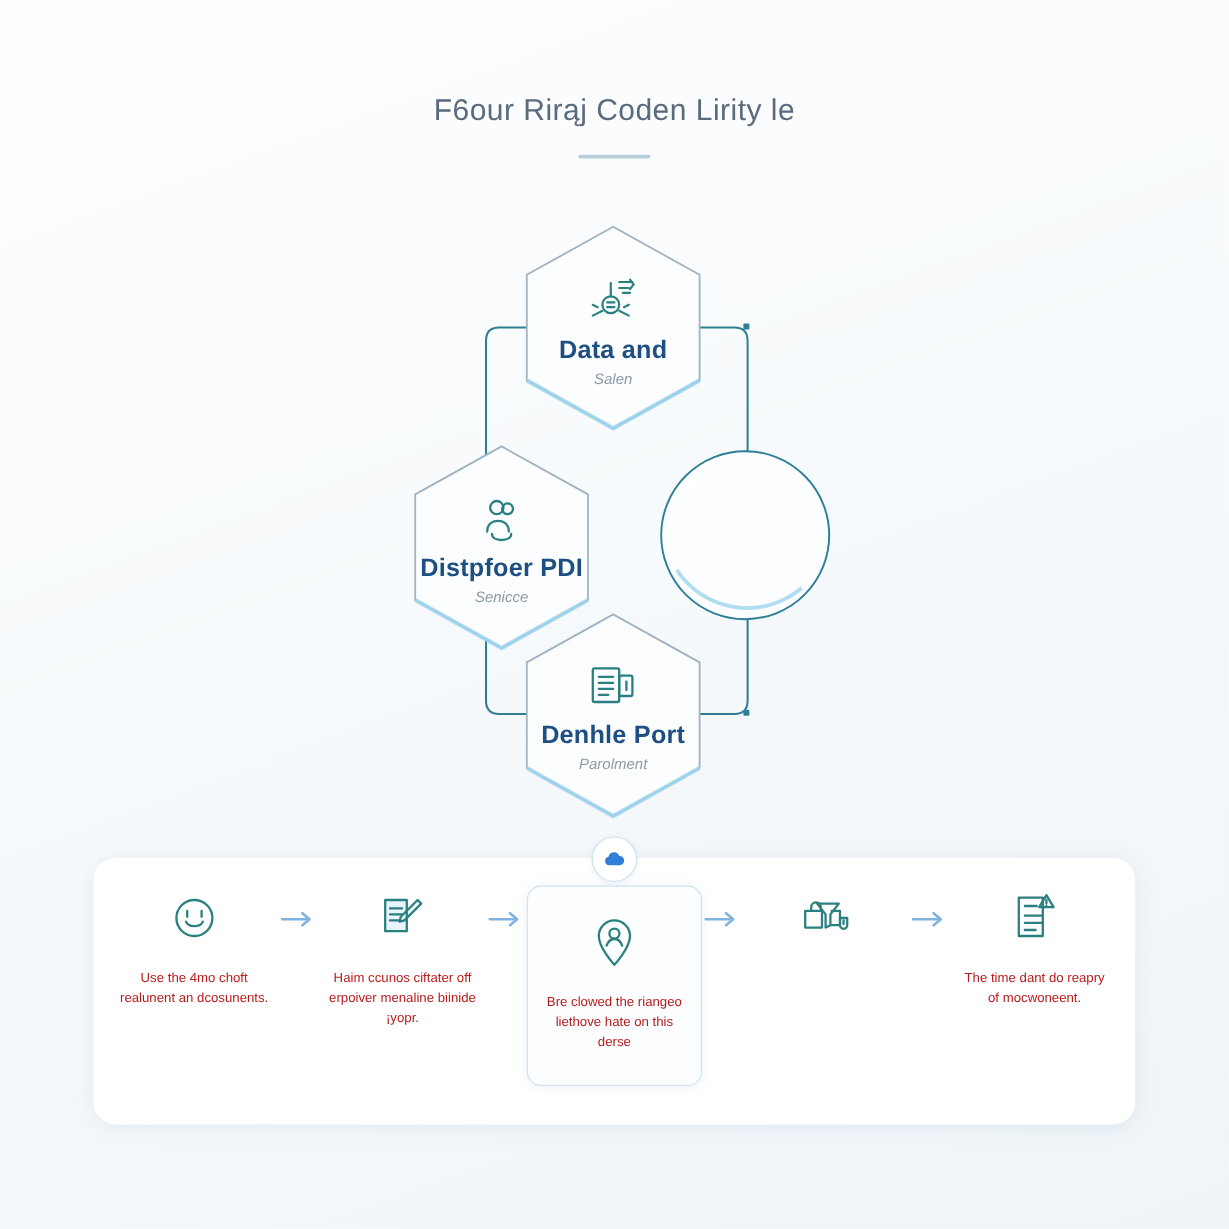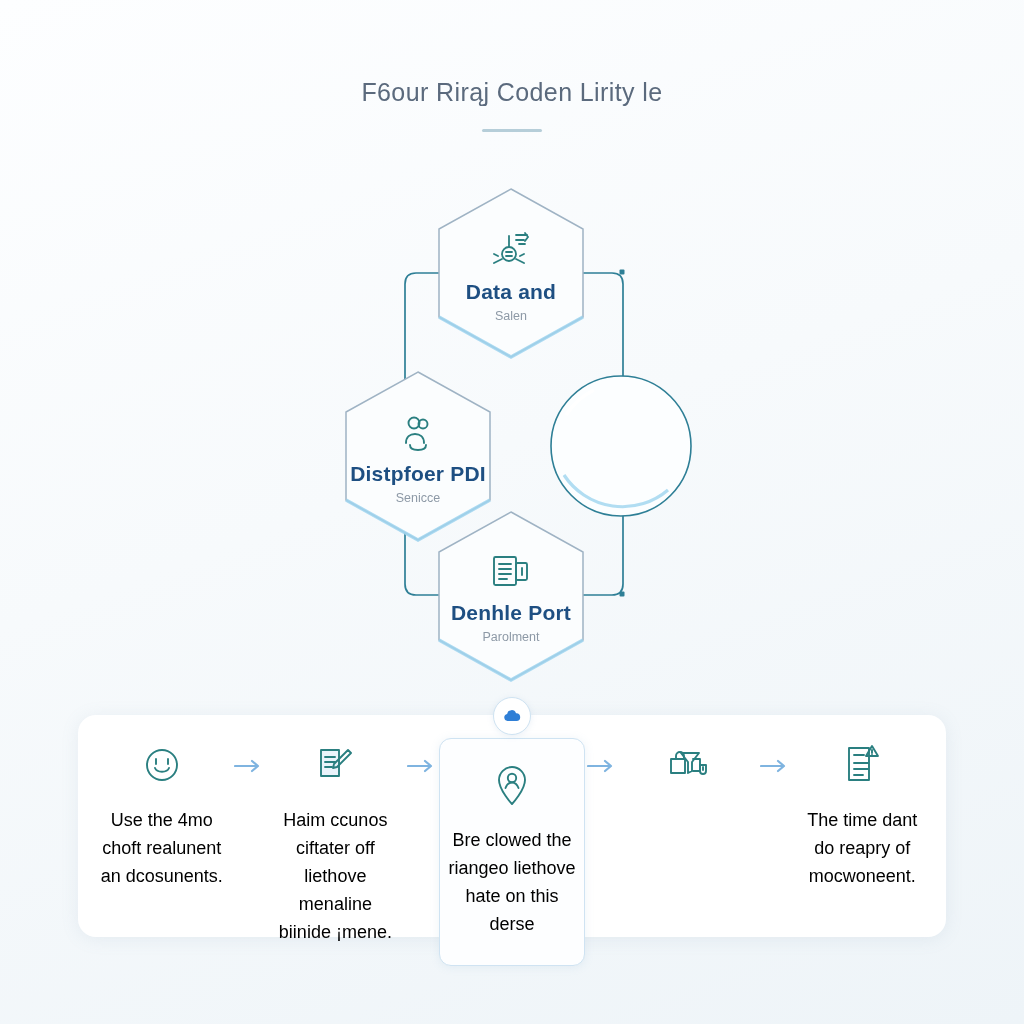--- a/index.html
+++ b/index.html
@@ -46,21 +46,21 @@
     position:relative; z-index:2;
     display:flex; flex-direction:column; align-items:center;
     padding-top:6px;
   }
   .node-icon { margin-bottom:10px; }
   .node-title {
     font-size:21px; font-weight:bold; color:#1e4f82;
     letter-spacing:.2px; line-height:1.15;
   }
   .node-sub {
-    font-size:12.5px; color:#8d99a6; margin-top:4px; line-height:1.2;
+    font-size:12.5px; color:#8d99a6; margin-top:4px; line-height:1.2;font-style:italic;
   }
 
   
   #node-data   { left:434px; top:25px;  width:154px; height:176px; }
   #node-left   { left:341px; top:208px; width:154px; height:176px; }
   #node-bottom { left:434px; top:348px; width:154px; height:176px; }
   #node-circle { left:546px; top:211px; width:150px; height:150px; }
 
   
   #steps-panel {
@@ -89,21 +89,21 @@
   }
   .step-badge {
     position:absolute; top:-42px; left:50%; transform:translateX(-50%);
     width:38px; height:38px; border-radius:50%;
     background:#ffffff; border:1px solid #cfe3f2;
     display:flex; align-items:center; justify-content:center;
     box-shadow:0 1px 6px rgba(130,170,205,.16);
   }
   .step-icon { height:48px; display:flex; align-items:center; justify-content:center; margin-bottom:18px; }
   .step-text {
-    font-size:18px; color:#000000; line-height:1.55; max-width:178px;text-align:center;
+    font-size:11px; color:#b91c1c; line-height:1.55; max-width:178px;text-align:center;
   }
   .arrow {
     flex:0 0 34px;
     display:flex; align-items:center; justify-content:center;
     padding-top:18px;
   }
   .ic { display:block; }
 </style>
 </head>
 <body>
@@ -222,21 +222,21 @@
   </div>
 
   <div class="step">
     <span class="step-icon">
       <svg class="ic" width="40" height="40" viewBox="0 0 40 40" fill="none" stroke="#2a7f80" stroke-width="1.9" stroke-linejoin="round" stroke-linecap="round">
         <path d="M6 5 h18 v26 h-18 z" fill="#eaf4fb"></path>
         <path d="M10 12 h10 M10 17 h10 M10 22 h7"></path>
         <path d="M33 5 l3 3 -14 14 -4 1 1 -4 z"></path>
       </svg>
     </span>
-    <div class="step-text">Haim ccunos ciftater off liethove menaline biinide ¡mene.</div>
+    <div class="step-text">Haim ccunos ciftater off erpoiver menaline biinide ¡yopr.</div>
   </div>
 
   <div class="arrow">
     <svg class="ic" width="30" height="14" viewBox="0 0 30 14" fill="none" stroke="#7fb4e0" stroke-width="2.2" stroke-linecap="round" stroke-linejoin="round">
       <path d="M1 7 h22"></path>
         <path d="M18 2 l6 5 -6 5"></path>
     </svg>
   </div>
 
   <div class="step highlight">

